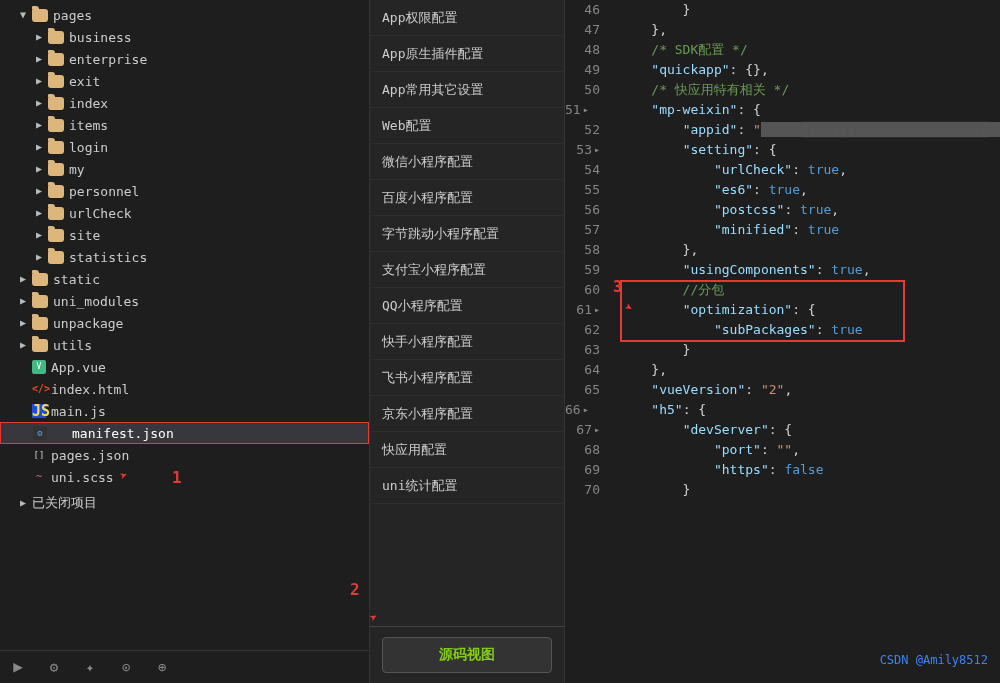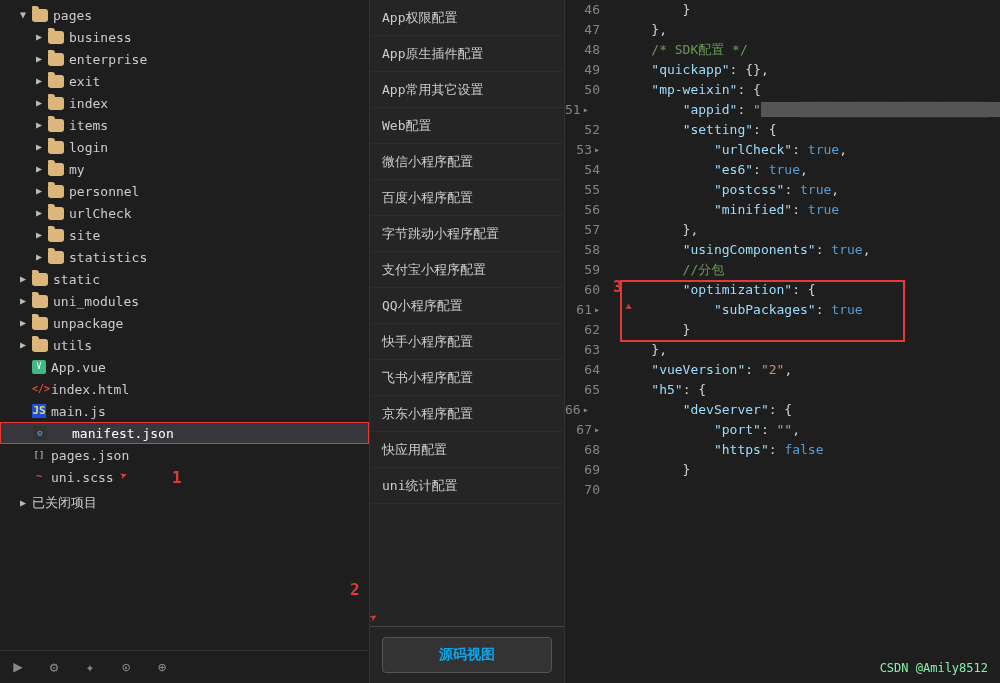--- a/index.html
+++ b/index.html
@@ -140,21 +140,21 @@
     .source-view-btn {
       display: flex;
       align-items: center;
       justify-content: center;
       height: 36px;
       background: #333;
       border: 1px solid #555;
       border-radius: 4px;
       margin: 4px 12px;
       cursor: pointer;
-      color: #0ea5e9;
+      color: #84cc16;
       font-size: 14px;
       font-weight: bold;
     }
     
     .editor-panel {
       flex: 1;
       background: #1e1e1e;
       display: flex;
       flex-direction: column;
       overflow: hidden;
@@ -206,23 +206,23 @@
       color: #e53935;
       font-size: 15px;
       font-weight: bold;
     }
     
     ::-webkit-scrollbar { width: 6px; height: 6px; }
     ::-webkit-scrollbar-track { background: #1e1e1e; }
     ::-webkit-scrollbar-thumb { background: #424242; border-radius: 3px; }
     .watermark {
       position: absolute;
-      bottom: 8px;
+      bottom: 16px;
       right: 12px;
-      color: #86efac;
+      color: #3b82f6;
       font-size: 12px;
     }
   </style>
 </head>
 <body>
 
 <div class="main-container">
 
   <div class="sidebar">
     <div class="sidebar-tree">
@@ -330,21 +330,21 @@
       </div>
 
       <div class="tree-item tree-indent-1">
         <span class="chevron" style="visibility:hidden">▶</span>
         <span style="display:inline-block;width:14px;height:14px;margin-right:5px;flex-shrink:0;font-size:10px;color:#e44d26;font-weight:bold;line-height:14px;">&lt;/&gt;</span>
         <span class="tree-label">index.html</span>
       </div>
 
       <div class="tree-item tree-indent-1">
         <span class="chevron" style="visibility:hidden">▶</span>
-        <span style="display:inline-block;width:14px;height:14px;margin-right:5px;flex-shrink:0;font-size:11px;color:#f0db4f;font-weight:bold;line-height:14px;background:#1d4ed8;text-align:center;">JS</span>
+        <span style="display:inline-block;width:14px;height:14px;margin-right:5px;flex-shrink:0;font-size:15px;color:#f0db4f;font-weight:bold;line-height:14px;background:#1d4ed8;text-align:center;">JS</span>
         <span class="tree-label">main.js</span>
       </div>
 
       <div class="tree-item tree-indent-1 selected" style="background:#37373d; border:1px solid #e53935; position:relative;">
         <span class="chevron" style="visibility:hidden">▶</span>
         <span style="display:inline-block;width:14px;height:14px;margin-right:5px;flex-shrink:0;font-size:9px;color:#5a9fd4;font-weight:bold;line-height:14px;background:#333;text-align:center;">⚙</span>
         <span class="tree-label" style="color:#fff;">manifest.json</span>
       </div>
 
       <div class="tree-item tree-indent-1">
@@ -459,20 +459,21 @@
       <div class="code-area">
 
         <div class="code-line"><span class="c-punct">        }</span></div>
 
         <div class="code-line"><span class="c-punct">    },</span></div>
 
         <div class="code-line"><span class="c-comment">    /* SDK配置 */</span></div>
 
         <div class="code-line">    <span class="c-key">"quickapp"</span><span class="c-punct">: {},</span></div>
 
+        <div class="code-line"><span class="c-comment">    /* 快应用特有相关 */</span></div>
 
         <div class="code-line">    <span class="c-key">"mp-weixin"</span><span class="c-punct">: {</span></div>
 
         <div class="code-line">        <span class="c-key">"appid"</span><span class="c-punct">: </span><span class="c-str">"<span style="background:#555;color:#555;padding:0 40px;">████████████████████████</span>",</span></div>
 
         <div class="code-line">        <span class="c-key">"setting"</span><span class="c-punct">: {</span></div>
 
         <div class="code-line">            <span class="c-key">"urlCheck"</span><span class="c-punct">: </span><span class="c-bool">true</span><span class="c-punct">,</span></div>
 
         <div class="code-line">            <span class="c-key">"es6"</span><span class="c-punct">: </span><span class="c-bool">true</span><span class="c-punct">,</span></div>

